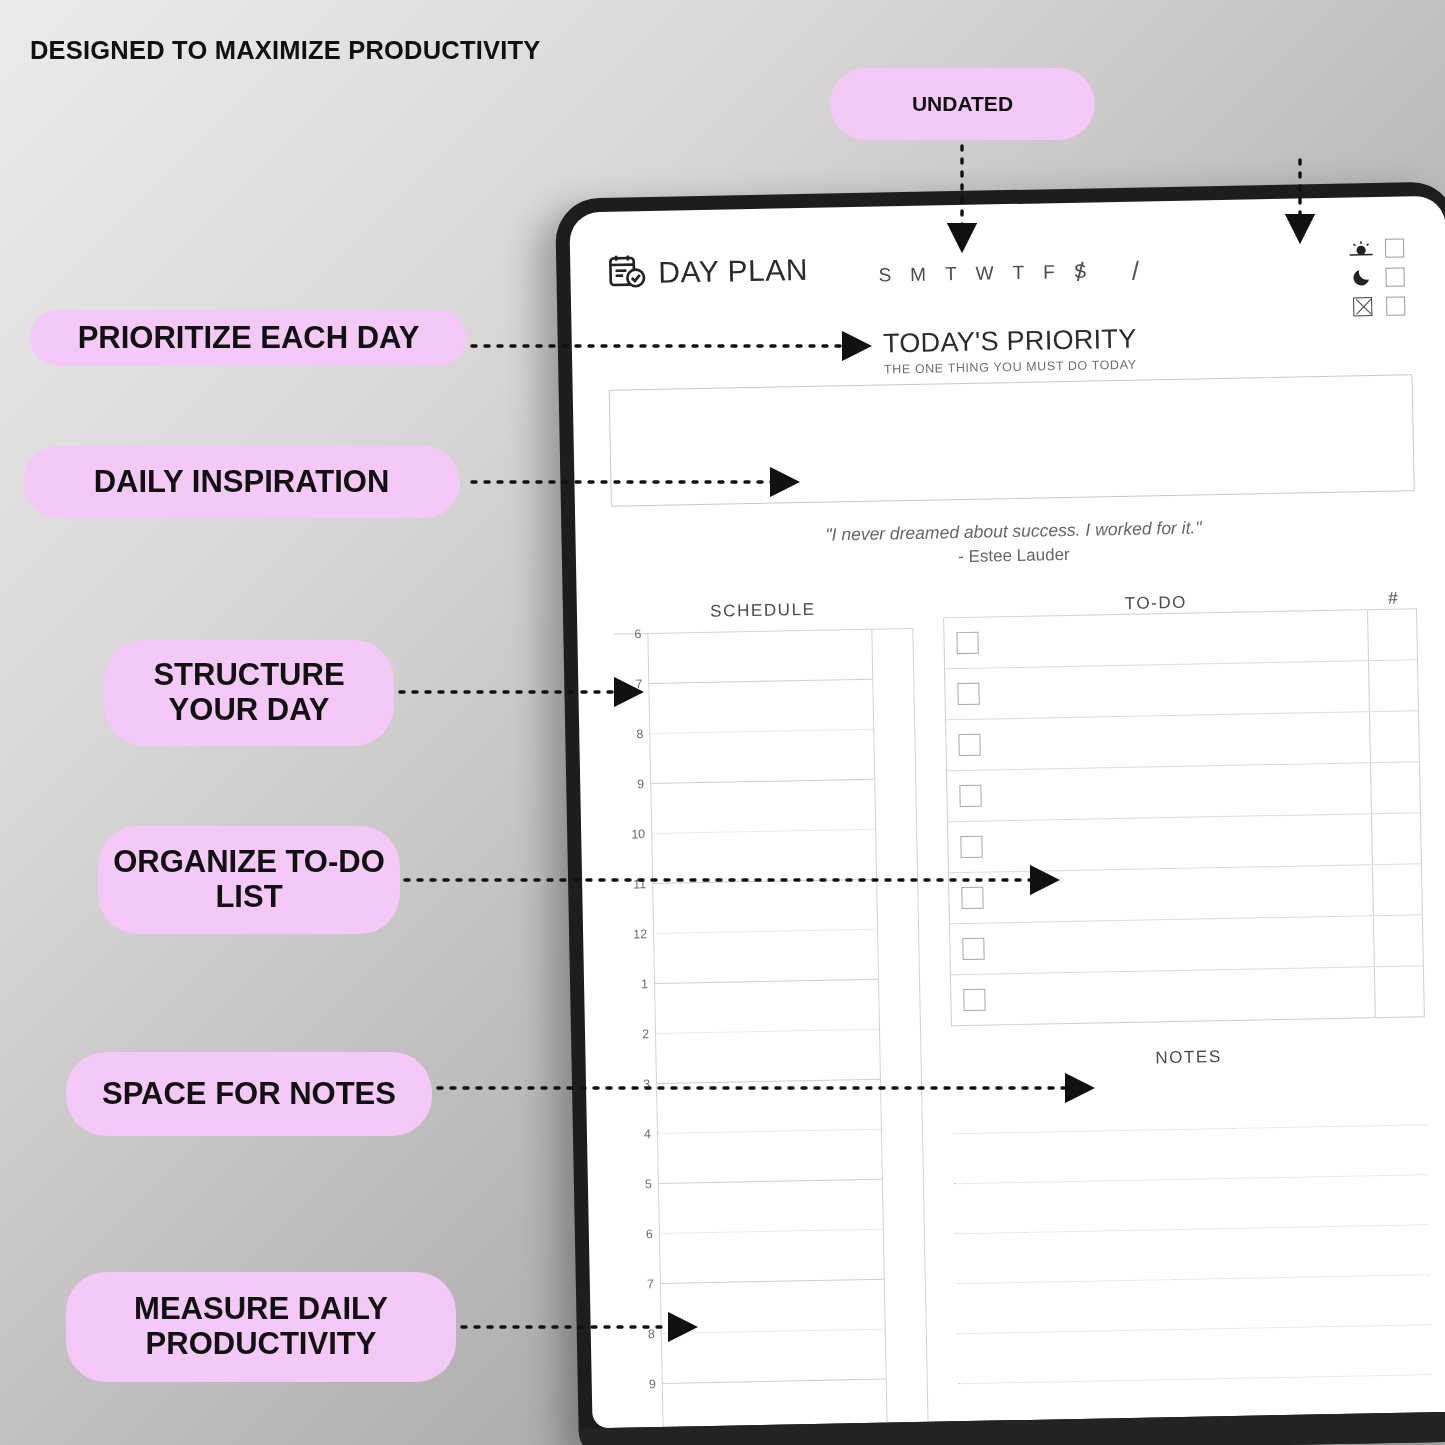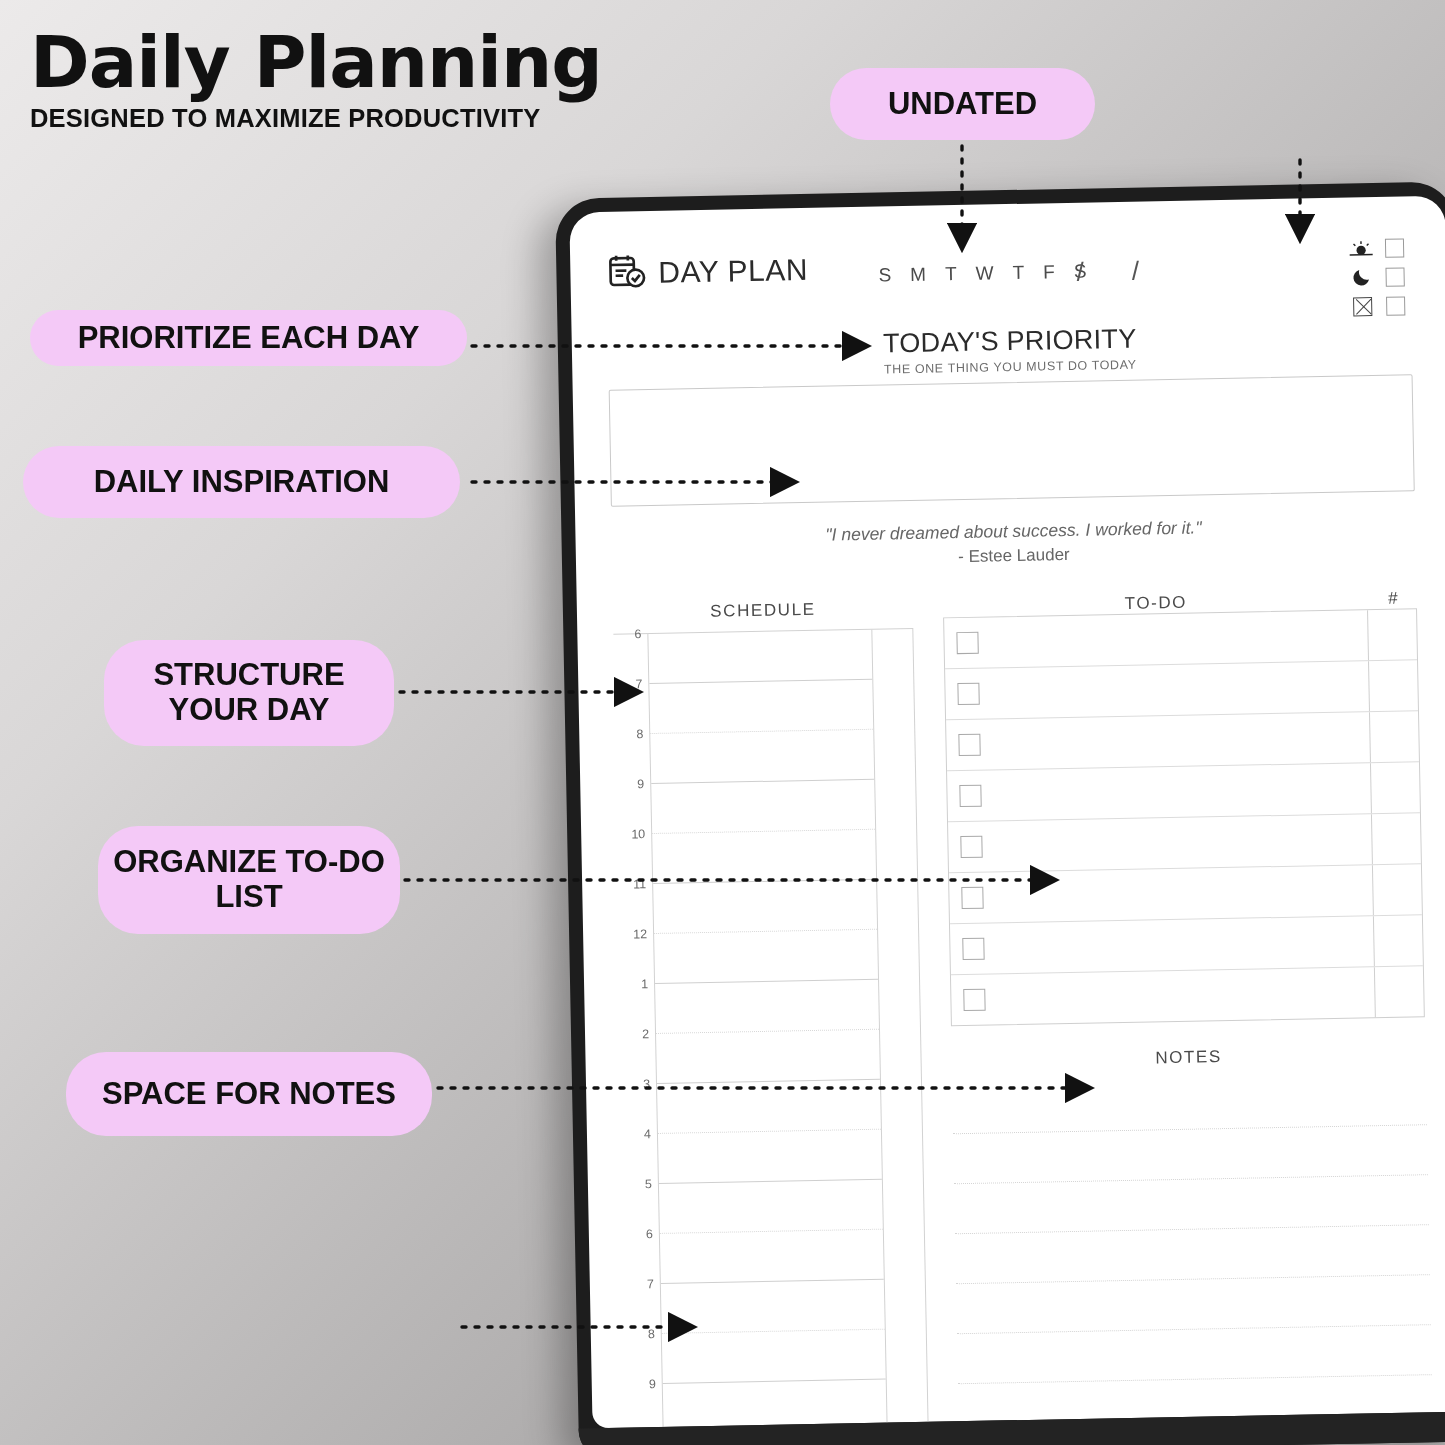--- a/index.html
+++ b/index.html
@@ -24,21 +24,21 @@
 
   
   .pill{
     position:absolute;background:#f4c9f7;border-radius:40px;
     display:flex;align-items:center;justify-content:center;text-align:center;
     color:#111;font-weight:bold;line-height:1.12;
     box-shadow:0 0 0 rgba(0,0,0,0);
   }
   .pill span{display:block;padding:0 8px;}
 
-  #pill-undated{left:830px;top:68px;width:265px;height:72px;font-size:31px;}
+  #pill-undated{left:830px;top:68px;width:265px;height:72px;font-size:21px;}
   #pill-habits{left:1170px;top:46px;width:265px;height:112px;font-size:31px;}
   #pill-prioritize{left:30px;top:310px;width:437px;height:56px;font-size:31px;}
   #pill-inspiration{left:23px;top:446px;width:437px;height:72px;font-size:31px;}
   #pill-structure{left:104px;top:640px;width:290px;height:106px;font-size:31px;}
   #pill-todo{left:98px;top:826px;width:302px;height:108px;font-size:31px;}
   #pill-notes{left:66px;top:1052px;width:366px;height:84px;font-size:31px;}
   #pill-measure{left:66px;top:1272px;width:390px;height:110px;font-size:31px;}
 
   
   .arrow{position:absolute;}
@@ -131,21 +131,20 @@
     position:absolute;left:0;right:0;bottom:0;height:30px;
     border-radius:0 0 28px 28px;background:#232323;
   }
 </style>
 </head>
 <body>
 
 <div class="stage">
 
   <div class="headline">
-    <h1>Daily Planning</h1>
     <div class="sub">DESIGNED TO MAXIMIZE PRODUCTIVITY</div>
   </div>
 
   <div class="tablet">
     <div class="tablet-inner">
       <div class="sheet">
 
         <div class="hdr">
           <div class="hdr-title">
             <span>
@@ -358,20 +357,23 @@
   </div>
   <div class="pill" id="pill-structure">
     <span>STRUCTURE YOUR DAY</span>
   </div>
   <div class="pill" id="pill-todo">
     <span>ORGANIZE TO-DO LIST</span>
   </div>
   <div class="pill" id="pill-notes">
     <span>SPACE FOR NOTES</span>
   </div>
+  <div class="pill" id="pill-measure">
+    <span>MEASURE DAILY PRODUCTIVITY</span>
+  </div>
 
   <div class="arrow" style="left:0;top:0;width:1445px;height:1445px;">
     <svg width="1445" height="1445">
       <defs>
         <marker id="ah" markerWidth="9" markerHeight="9" refX="6" refY="4.5" orient="auto">
           <path d="M0,0 L9,4.5 L0,9 Z" fill="#111"></path>
         </marker>
       </defs>
       <g stroke="#111" stroke-width="3.4" stroke-dasharray="4 9" stroke-linecap="round" fill="none" marker-end="url(#ah)">
 

